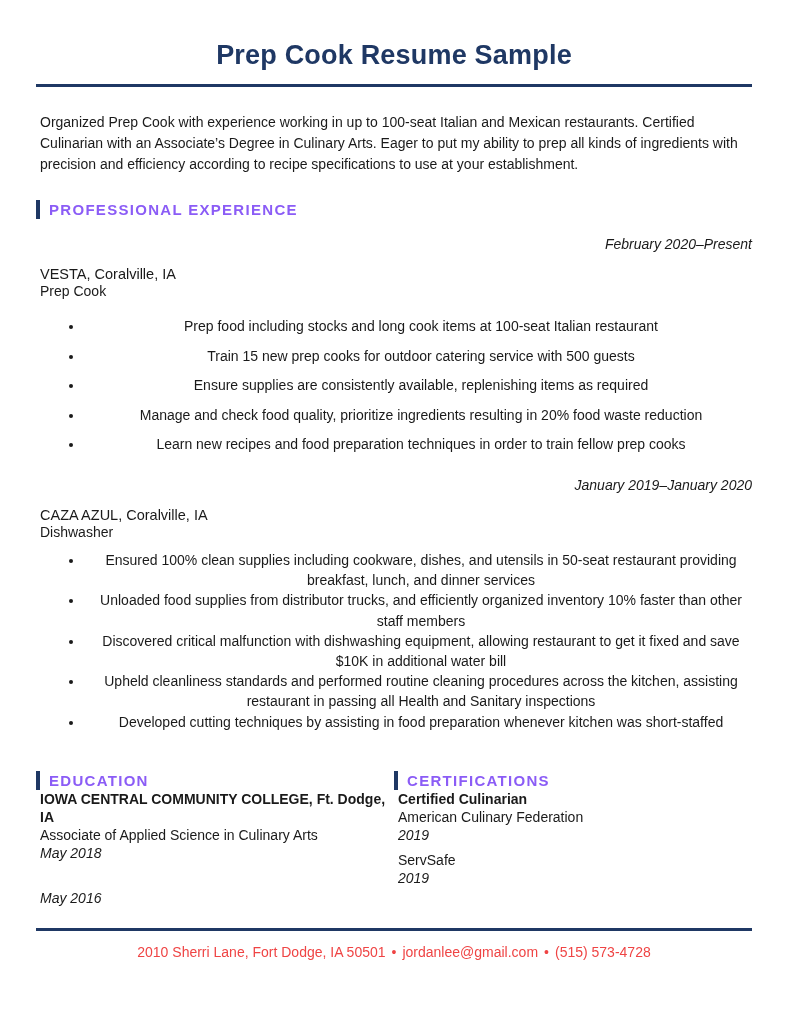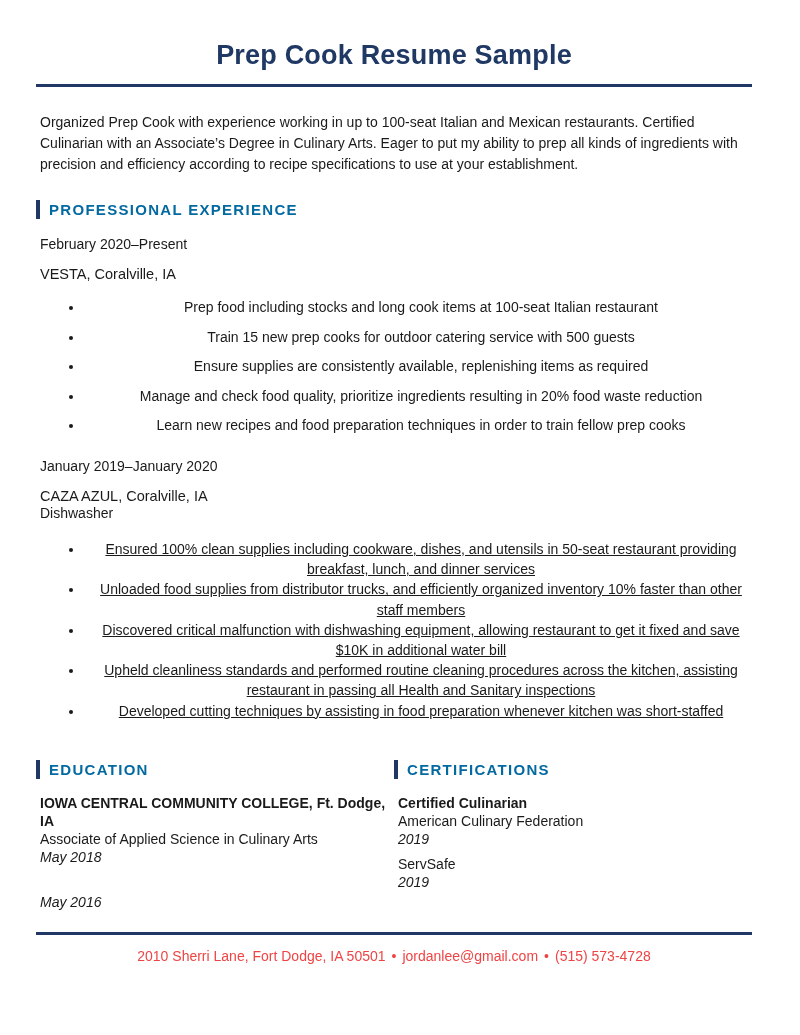--- a/index.html
+++ b/index.html
@@ -28,63 +28,65 @@
     background: #1f3864;
     border: none;
   }
   .summary {
     margin-top: 25px;
     font-size: 14px;
     line-height: 21px;
     padding-left: 4px;
   }
   .section-heading {
-    color: #0369a1;
+    color: #8b5cf6;
     font-size: 15px;
     font-weight: bold;
     letter-spacing: 1.3px;
     border-left: 4px solid #1f3864;
     padding-left: 9px;
     line-height: 19px;
   }
   .exp-heading { margin-top: 25px; }
   .job-dates {
+    font-style: italic;
     font-size: 14px;
     margin-top: 17px;
     padding-left: 4px;
+    text-align: right;
   }
   .job-company {
     font-weight: normal;
     font-size: 14.5px;
     margin-top: 14px;
     padding-left: 4px;
   }
   .job-role {
     font-size: 14px;
     line-height: 19px;
     padding-left: 4px;
   }
   ul.bullets {
     list-style: disc;
     padding-left: 48px;
     font-size: 14px;
     text-align: center;
   }
   ul.bullets-spaced { margin-top: 15px; }
   ul.bullets-spaced li { margin-bottom: 9.5px; line-height: 20px; }
-  ul.bullets-tight { margin-top: 16px; text-decoration: underline; }
+  ul.bullets-tight { margin-top: 8px; }
   ul.bullets-tight li { margin-bottom: 0; line-height: 20.2px; }
   ul.bullets li { padding-left: 6px; }
   .two-col {
     display: flex;
     margin-top: 39px;
   }
   .col-left  { width: 364px; }
   .col-right { width: 364px; }
-  .entry { margin-top: 15px; padding-left: 4px; }
+  .entry { padding-left: 4px; }
   .entry-gap-lg { margin-top: 27px; }
   .entry-gap-sm { margin-top: 7px; }
   .entry-line1 { font-weight: bold; font-size: 14px; line-height: 18px; }
   .entry-line2 { font-size: 14px; line-height: 18px; }
   .entry-line3 { font-style: italic; font-size: 14px; line-height: 18px; }
   .footer-rule { margin-top: 21px; }
   .footer-contact {
     text-align: center;
     color: #ef4444;
     font-size: 14px;
@@ -100,20 +102,21 @@
   <h1 class="title">Prep Cook Resume Sample</h1>
   <div class="rule"></div>
 
   <p class="summary">Organized Prep Cook with experience working in up to 100-seat Italian and Mexican restaurants. Certified Culinarian with an Associate’s Degree in Culinary Arts. Eager to put my ability to prep all kinds of ingredients with precision and efficiency according to recipe specifications to use at your establishment.</p>
 
   <h2 class="section-heading exp-heading">PROFESSIONAL EXPERIENCE</h2>
 
   <div>
     <p class="job-dates">February 2020–Present</p>
     <p class="job-company">VESTA, Coralville, IA</p>
+    <p class="job-role">Prep Cook</p>
     <ul class="bullets bullets-spaced">
       <li>Prep food including stocks and long cook items at 100-seat Italian restaurant</li>
       <li>Train 15 new prep cooks for outdoor catering service with 500 guests</li>
       <li>Ensure supplies are consistently available, replenishing items as required</li>
       <li>Manage and check food quality, prioritize ingredients resulting in 20% food waste reduction</li>
       <li>Learn new recipes and food preparation techniques in order to train fellow prep cooks</li>
     </ul>
   </div>
 
   <div>

